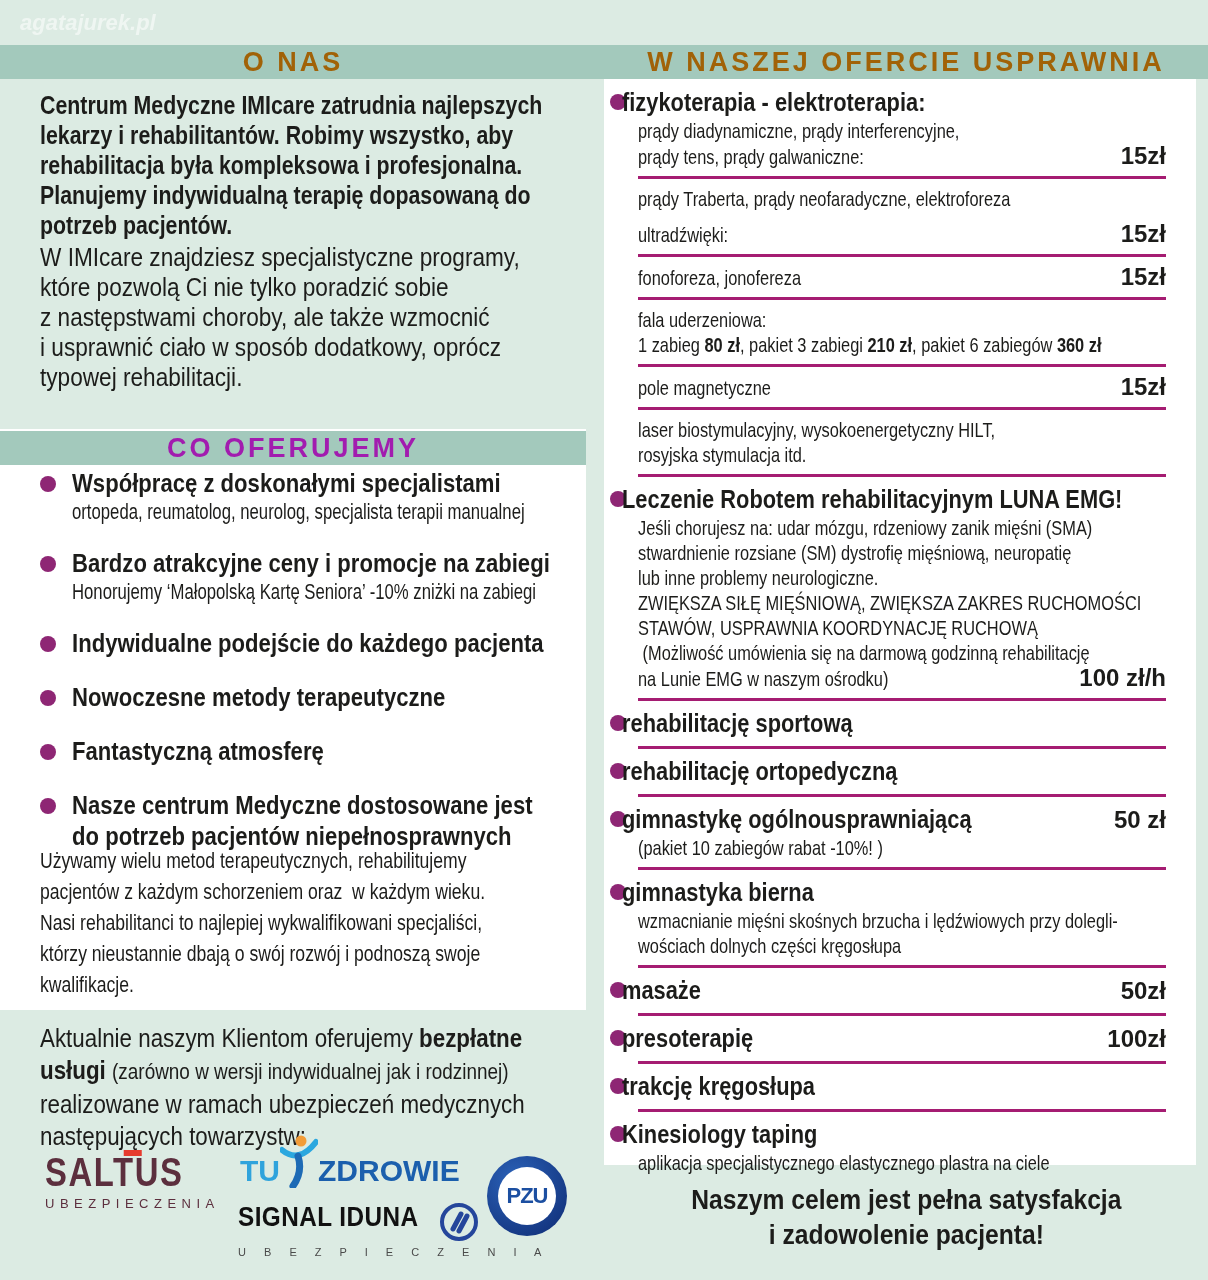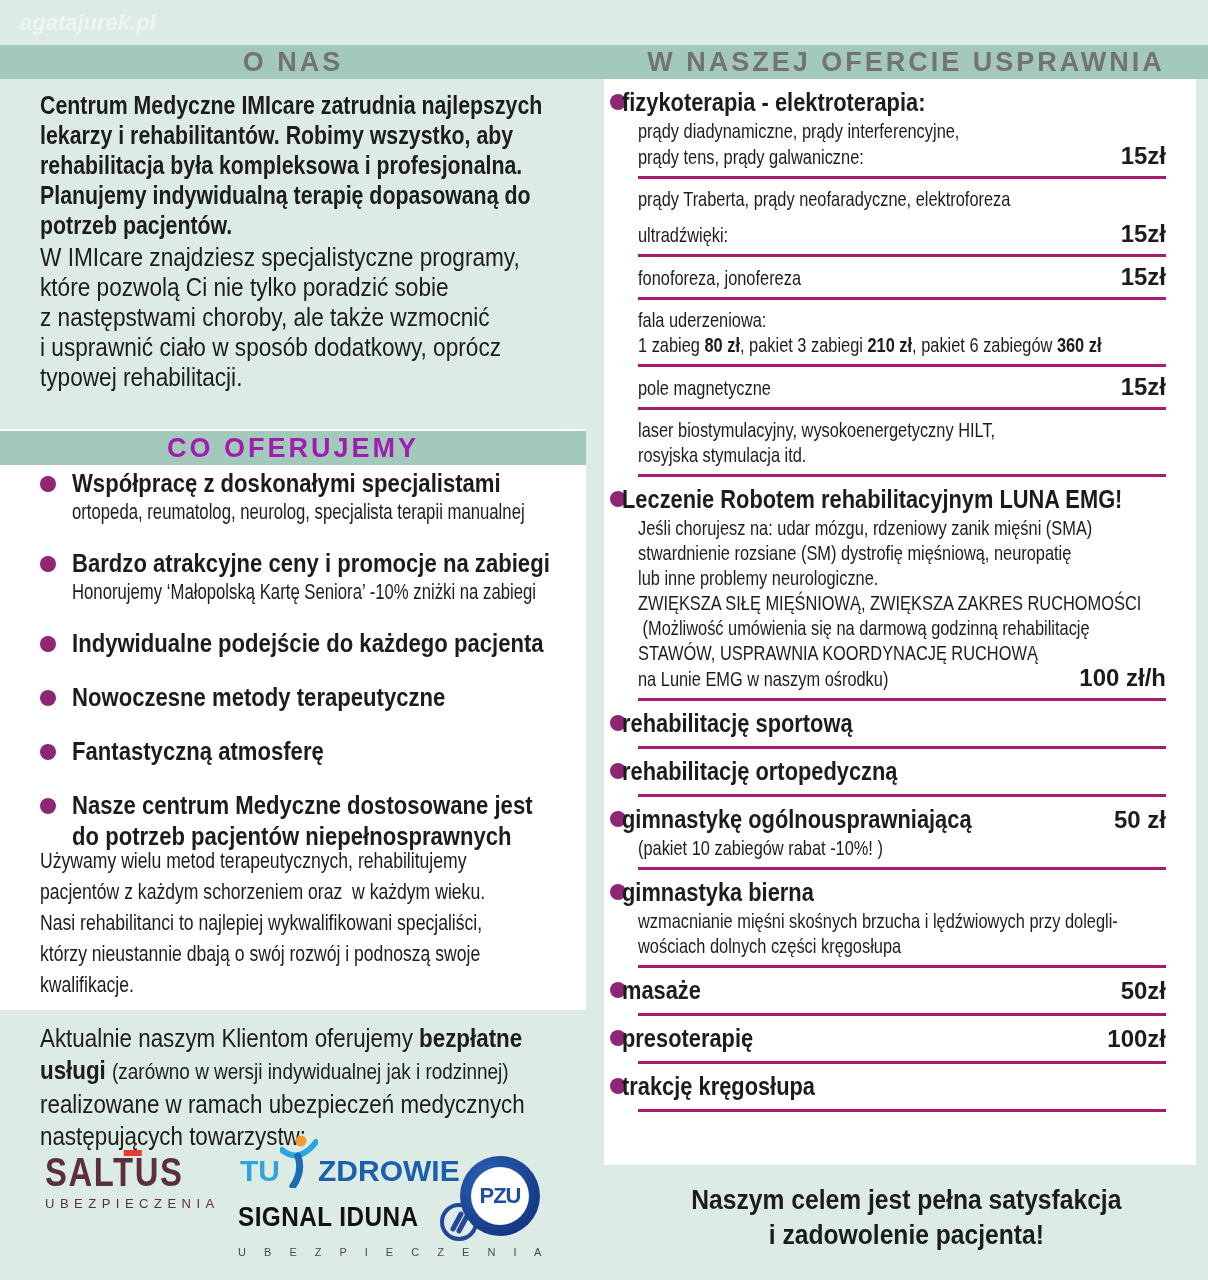--- a/index.html
+++ b/index.html
@@ -7,21 +7,21 @@
     width:1208px;height:1280px;position:relative;overflow:hidden;
     background:var(--bg,#dcebe3);
     font-family:"Liberation Sans", sans-serif;
     color:#1c1c1a;
   }
   .pre{white-space:pre;}
   .sx{display:inline-block;transform-origin:left top;}
   
   #top-band{position:absolute;left:0;top:45px;width:1208px;height:34px;background:var(--teal,#a3c9bc);}
   .band-label{position:absolute;top:45px;height:34px;display:flex;align-items:center;justify-content:center;
-    color:#737373;font-weight:bold;font-size:27px;letter-spacing:3px;}
+    color:#a16207;font-weight:bold;font-size:27px;letter-spacing:3px;}
   #band-left-label{left:0;width:586px;}
   #band-right-label{left:604px;width:604px;}
   #offer-band{position:absolute;left:0;top:395px;width:586px;height:34px;background:var(--teal,#a3c9bc);
     display:flex;align-items:center;justify-content:center;color:#a21caf;font-weight:bold;font-size:27px;letter-spacing:3px;margin-top:36px;}
   
   #watermark{position:absolute;left:20px;top:10px;font-size:22px;font-style:italic;font-weight:bold;
     color:rgba(255,255,255,.55);}
   
   #left-white{position:absolute;left:0;top:429px;width:586px;height:581px;background:#fff;}
   #about-p1{position:absolute;left:40px;top:90px;width:546px;font-weight:bold;font-size:26px;line-height:30px;}
@@ -47,21 +47,21 @@
     transform:scaleX(.82);transform-origin:left top;position:relative;}
   #saltus-dash{position:absolute;left:96px;top:-2px;width:22px;height:6px;background:#e63b2e;}
   #saltus-sub{font-size:13px;letter-spacing:5.5px;color:#5c2f3e;margin-top:4px;}
   #logo-tuzdrowie{position:absolute;left:240px;top:1134px;display:flex;align-items:flex-end;}
   #tz-word1{font-weight:bold;font-size:30px;color:#2fa3dc;line-height:34px;}
   #tz-word2{font-weight:bold;font-size:30px;color:#1b5fad;line-height:34px;}
   #logo-signal{position:absolute;left:238px;top:1190px;}
   #signal-row{display:flex;align-items:flex-start;gap:0;margin-top:12px;}
   #signal-word{font-weight:bold;font-size:27px;color:#111;letter-spacing:.5px;transform:scaleX(.9);transform-origin:left center;}
   #signal-sub{font-size:11px;letter-spacing:7.5px;color:#4a4a4a;margin-top:4px;}
-  #logo-pzu{position:absolute;left:460px;top:1156px;width:80px;height:80px;border-radius:50%;
+  #logo-pzu{position:absolute;left:487px;top:1156px;width:80px;height:80px;border-radius:50%;
     background:radial-gradient(circle at 35% 30%, #2b62b8, #0e2a72);display:flex;align-items:center;justify-content:center;}
   #pzu-inner{width:58px;height:58px;border-radius:50%;background:#fff;display:flex;align-items:center;justify-content:center;}
   #pzu-word{font-weight:bold;color:#1c4fa1;font-size:22px;letter-spacing:-1px;}
   
   #right-panel{position:absolute;left:604px;top:79px;width:592px;height:1086px;background:#fff;
     box-sizing:border-box;padding:8px 30px 0 0;}
   .row-title{position:relative;display:flex;align-items:baseline;padding-left:18px;font-weight:bold;font-size:26px;line-height:31px;}
   .row-title .sx{transform:scaleX(.84);white-space:pre;}
   .dot{position:absolute;left:6px;top:7px;width:16px;height:16px;border-radius:50%;background:var(--bullet,#8e2674);}
   .row-sub{display:flex;align-items:baseline;padding-left:34px;font-size:21px;line-height:25px;min-width:0;}
@@ -235,24 +235,24 @@
         <div class="row-sub">
           <span class="sx"><span>stwardnienie rozsiane (SM) dystrofię mięśniową, neuropatię</span></span>
         </div>
         <div class="row-sub">
           <span class="sx"><span>lub inne problemy neurologiczne.</span></span>
         </div>
         <div class="row-sub">
           <span class="sx"><span>ZWIĘKSZA SIŁĘ MIĘŚNIOWĄ, ZWIĘKSZA ZAKRES RUCHOMOŚCI</span></span>
         </div>
         <div class="row-sub">
+          <span class="sx"><span>STAWÓW, USPRAWNIA KOORDYNACJĘ RUCHOWĄ</span></span>
+        </div>
+        <div class="row-sub">
           <span class="sx"><span> (Możliwość umówienia się na darmową godzinną rehabilitację</span></span>
-        </div>
-        <div class="row-sub">
-          <span class="sx"><span>STAWÓW, USPRAWNIA KOORDYNACJĘ RUCHOWĄ</span></span>
         </div>
         <div class="row-sub">
           <span class="sx"><span>na Lunie EMG w naszym ośrodku)</span></span>
           <span class="price">100 zł/h</span>
         </div>
         <div class="divider"></div>
       </div>
       <div class="row">
         <div class="row-title">
           <span class="dot"></span>
@@ -307,16 +307,25 @@
         </div>
         <div class="divider"></div>
       </div>
       <div class="row">
         <div class="row-title">
           <span class="dot"></span>
           <span class="sx"><span>trakcję kręgosłupa</span></span>
         </div>
         <div class="divider"></div>
       </div>
+      <div class="row">
+        <div class="row-title">
+          <span class="dot"></span>
+          <span class="sx"><span>Kinesiology taping</span></span>
+        </div>
+        <div class="row-sub">
+          <span class="sx"><span>aplikacja specjalistycznego elastycznego plastra na ciele</span></span>
+        </div>
+      </div>
     </div>
 </div>
 <div id="right-footer"><span class="sx">Naszym celem jest pełna satysfakcja
 i zadowolenie pacjenta!</span></div>
 
 </body></html>

